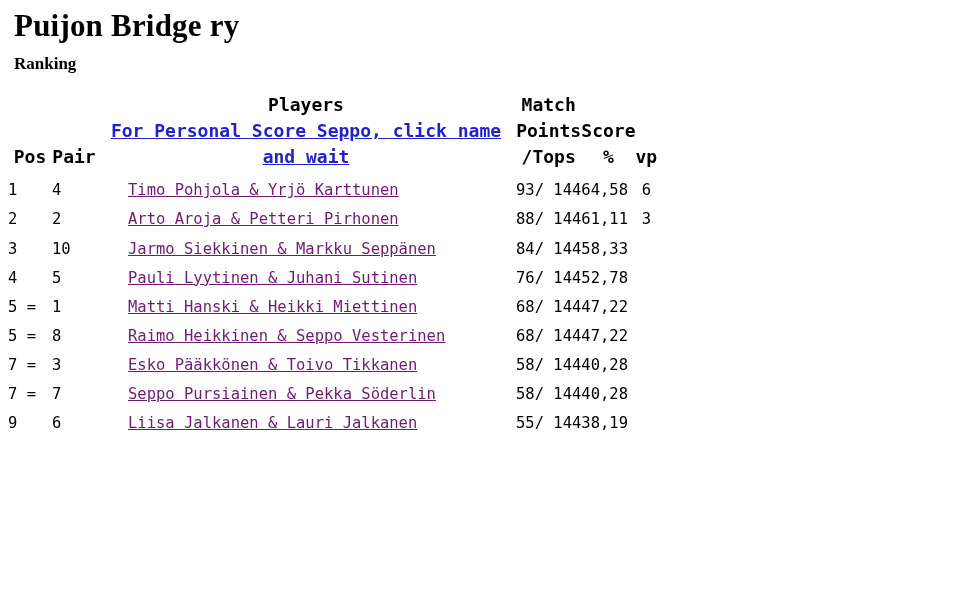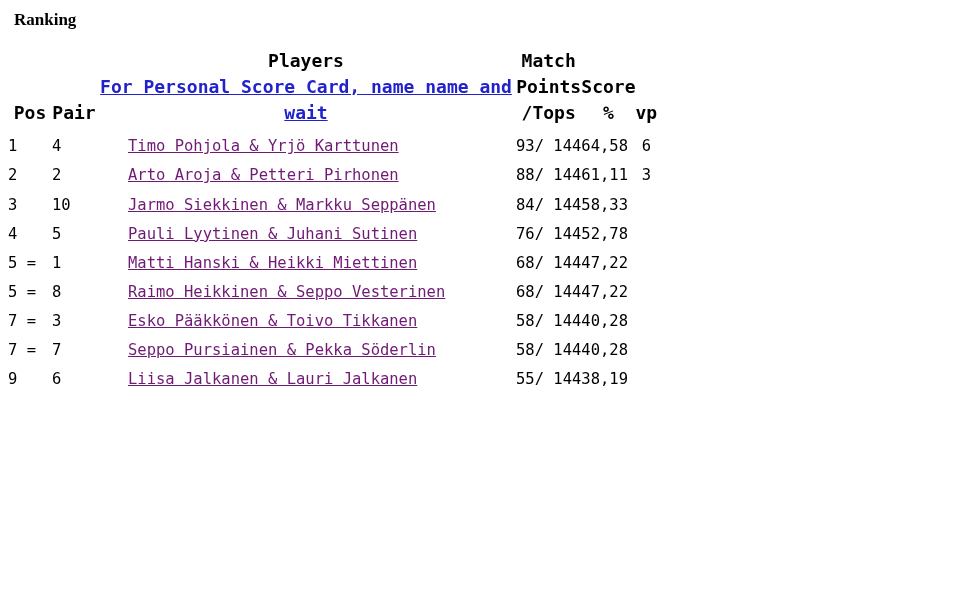--- a/index.html
+++ b/index.html
@@ -153,33 +153,34 @@
     text-align: center;
     padding-left: 10px;
     padding-right: 6px;
   }
 </style>
 </head>
 <body>
 
 <div class="page">
 
+  <div class="title">Puijon Bridge ry</div>
 
 
 
   <div class="section-head">Ranking</div>
 
   <table class="ranking">
     <thead>
       <tr>
         <th class="h-pos">Pos</th>
         <th class="h-pair">Pair</th>
         <th class="h-players">
           <span class="players-word">Players</span>
-          <span class="players-link">For Personal Score Card, name name and wait</span>
+          <span class="players-link">For Personal Score Seppo, click name and wait</span>
         </th>
         <th class="h-match">
           <span>Match</span><br>
           <span>Points</span><br>
           <span>/Tops</span>
         </th>
         <th class="h-score">
           <span>Score</span><br>
           <span>%</span>
         </th>

